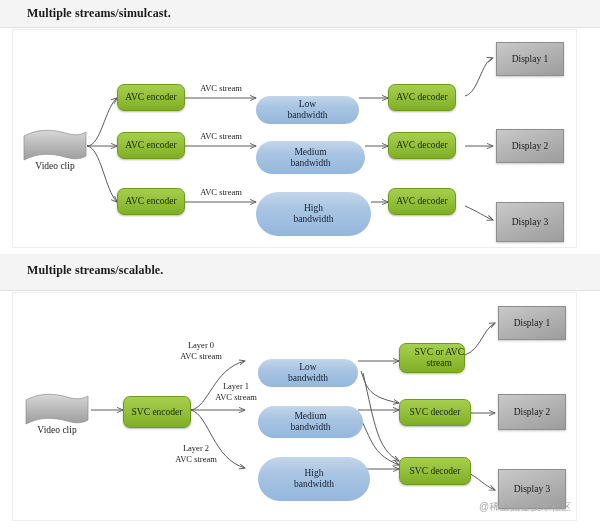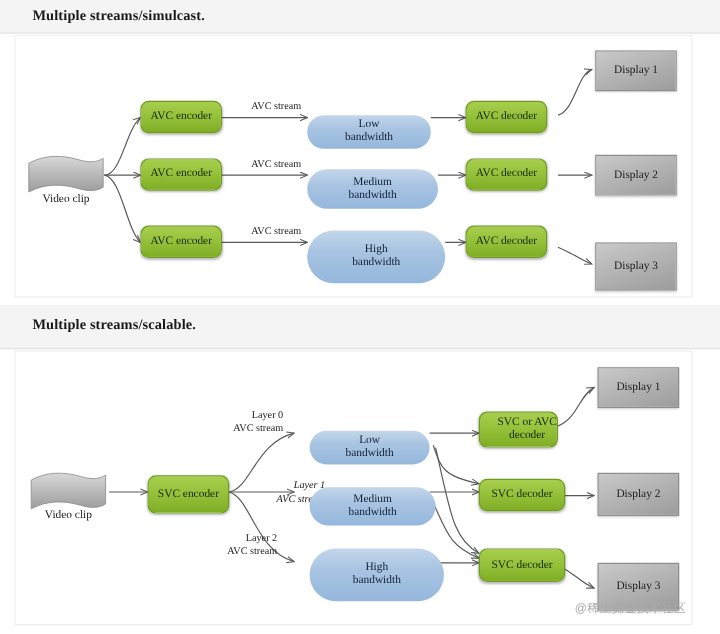--- a/index.html
+++ b/index.html
@@ -66,21 +66,21 @@
     background:transparent;border:none;
   }
   .clip .clip-label{position:relative;z-index:2;margin-top:40px;}
   .clip svg{position:absolute;left:0;top:0;}
 
   
   .elabel{
     position:absolute;
     font-family:"Liberation Serif", serif;
     font-size:8.5px;color:#1b1b1b;
-    text-align:right;white-space:pre;line-height:1.25;
+    text-align:center;white-space:pre;line-height:1.25;
   }
 
   .wm{
     position:absolute;
     font-family:"Liberation Sans", sans-serif;
     font-size:10px;color:#a9a9a9;letter-spacing:.3px;
     white-space:nowrap;
   }
   svg.wires{position:absolute;left:0;top:0;pointer-events:none;}
 </style>
@@ -237,21 +237,21 @@
       </svg>
       <span class="clip-label">Video clip</span>
     </div>
 
     <div class="node green" style="left:110px;top:103px;width:68px;height:32px;">
       <span>SVC encoder</span>
     </div>
 
     <div class="elabel" style="left:153px;top:47px;width:70px;">Layer 0
 AVC stream</div>
-    <div class="elabel" style="left:188px;top:106px;width:70px;font-style:italic;">Layer 1
+    <div class="elabel" style="left:188px;top:88px;width:70px;">Layer 1
 AVC stream</div>
     <div class="elabel" style="left:148px;top:150px;width:70px;">Layer 2
 AVC stream</div>
 
     <div class="node blue" style="left:245px;top:54px;width:100px;height:28px;border-radius:15px;">
       <div>
         <div>Low</div>
         <div>bandwidth</div>
       </div>
     </div>
@@ -264,21 +264,21 @@
     <div class="node blue" style="left:245px;top:152px;width:112px;height:44px;border-radius:23px;">
       <div>
         <div>High</div>
         <div>bandwidth</div>
       </div>
     </div>
 
     <div class="node green" style="left:386px;top:50px;width:66px;height:30px;justify-content:flex-end;">
       <div>
         <div>SVC or AVC</div>
-        <div>decoder</div>
+        <div>stream</div>
       </div>
     </div>
     <div class="node green" style="left:386px;top:106px;width:72px;height:27px;">
       <span>SVC decoder</span>
     </div>
     <div class="node green" style="left:386px;top:164px;width:72px;height:28px;">
       <span>SVC decoder</span>
     </div>
 
     <div class="node grey" style="left:485px;top:13px;width:68px;height:34px;">

